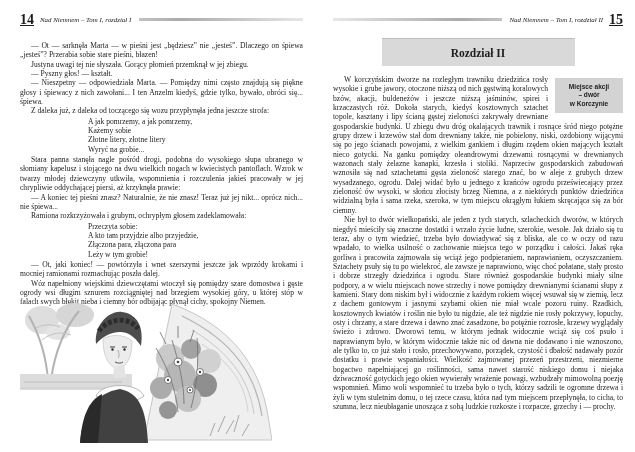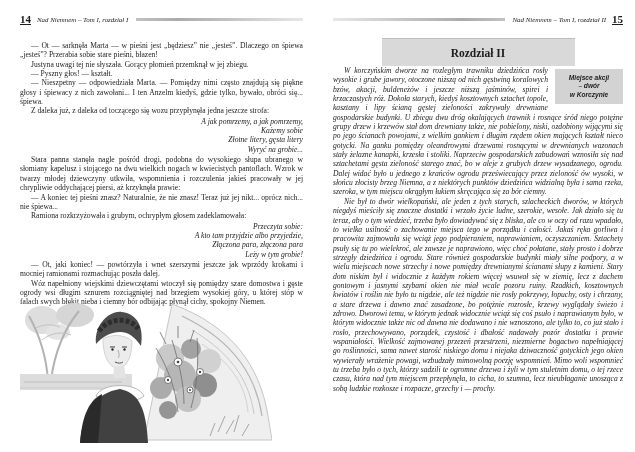--- a/index.html
+++ b/index.html
@@ -6,34 +6,34 @@
   body{
     width:635px;height:452px;background:#ffffff;position:relative;overflow:hidden;
     font-family:"Liberation Serif", serif;color:#1c1c1c;
     -webkit-font-smoothing:antialiased;
   }
   .page{position:absolute;top:10px;height:438px;overflow:hidden;}
   #left-page{left:20px;width:283px;}
   #right-page{left:333px;width:290px;}
 
   .pg-header{display:flex;align-items:center;height:11px;margin-top:4px;}
-  .pg-num{font-weight:bold;font-size:11px;line-height:11px;text-decoration:underline;}
+  .pg-num{font-weight:bold;font-size:14px;line-height:11px;text-decoration:underline;}
   .running{font-style:italic;font-size:6.9px;line-height:11px;white-space:nowrap;}
   #left-page .pg-num{margin-right:6px;}
   #right-page .pg-num{margin-left:6px;}
   .rule{flex:1;height:3px;align-self:center;}
   #left-page .rule{margin-left:8px;background:linear-gradient(to right,#c2c2c2,#ababab 25%,#e7e7e7);}
   #right-page .rule{margin-right:8px;background:linear-gradient(to left,#c2c2c2,#ababab 25%,#e7e7e7);}
 
   .body-text{font-size:7.6px;line-height:9.35px;text-align:justify;}
   #left-page .body-text{margin-top:16px;}
-  #right-page .body-text{font-style:italic;}
+  #right-page .body-text{margin-top:9px;}
   .body-text p{margin:0;text-indent:11px;}
 
-  .verse{margin:1px 0 1px 68px;font-style:italic;text-align:right;}
+  .verse{margin:1px 0 1px 68px;text-align:left;}
   .verse div{line-height:9.35px;}
 
   .chapter-box{
     width:193px;margin:13px auto 0;background:#d9d9d9;border-top:1px solid #bdbdbd;
     text-align:center;font-weight:bold;font-size:11.5px;padding:8px 0 7px;
   }
 
   .margin-note{
     float:right;width:62px;background:#d3d3d3;
     font-family:"Liberation Sans", sans-serif;font-weight:bold;
@@ -56,21 +56,21 @@
     </div>
     <div class="body-text">
       <p>— Ot — sarknęła Marta — w pieśni jest „będziesz” nie „jesteś”. Dlaczego on śpiewa „jesteś”? Przerabia sobie stare pieśni, błazen!</p>
       <p>Justyna uwagi tej nie słyszała. Gorący płomień przemknął w jej zbiegu.</p>
       <p>— Pyszny głos! — kształt.</p>
       <p>— Nieszpetny — odpowiedziała Marta. — Pomiędzy nimi często znajdują się piękne głosy i śpiewacy z nich zawołani... I ten Anzelm kiedyś, gdzie tylko, bywało, obróci się... śpiewa.</p>
       <p>Z daleka już, z daleka od toczącego się wozu przypłynęła jedna jeszcze strofa:</p>
       <div class="verse">
         <div>A jak pomrzemy, a jak pomrzemy,</div>
         <div>Każemy sobie</div>
-        <div>Złotne litery, gęsta litery</div>
+        <div>Złotne litery, złotne litery</div>
         <div>Wyryć na grobie...</div>
       </div>
       <p>Stara panna stanęła nagle pośród drogi, podobna do wysokiego słupa ubranego w słomiany kapelusz i stojącego na dwu wielkich nogach w kwiecistych pantoflach. Wzrok w twarzy młodej dziewczyny utkwiła, wspomnienia i rozczulenia jakieś pracowały w jej chrypliwie oddychającej piersi, aż krzyknęła prawie:</p>
       <p>— A koniec tej pieśni znasz? Naturalnie, że nie znasz! Teraz już jej nikt... oprócz nich... nie śpiewa...</p>
       <p>Ramiona rozkrzyżowała i grubym, ochrypłym głosem zadeklamowała:</p>
       <div class="verse">
         <div>Przeczyta sobie:</div>
         <div>A kto tam przyjdzie albo przyjedzie,</div>
         <div>Złączona para, złączona para</div>
         <div>Leży w tym grobie!</div>

